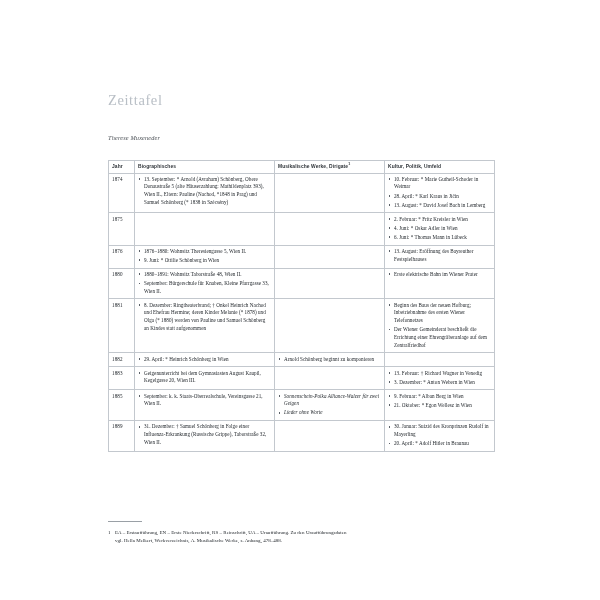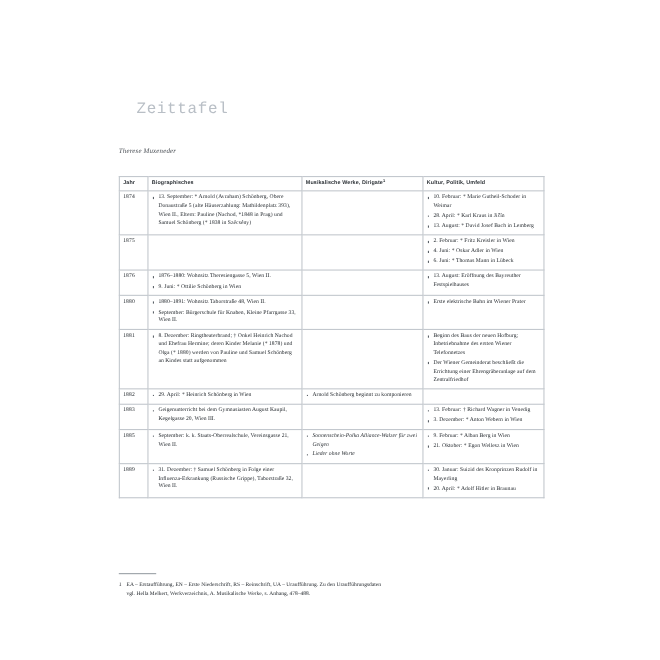--- a/index.html
+++ b/index.html
@@ -14,23 +14,23 @@
     overflow: hidden;
   }
   .page {
     position: relative;
     width: 600px;
     height: 600px;
     box-sizing: border-box;
   }
   .page-title {
     position: absolute;
-    left: 124px;
+    left: 108px;
     top: 92px;
-    font-family: Liberation Mono, monospace;
+    font-family: Liberation Serif, serif;
     font-size: 14.5px;
     letter-spacing: 0.6px;
     color: #b9bfc6;
     font-weight: 400;
   }
   .byline {
     position: absolute;
     left: 108px;
     top: 134px;
     font-family: "Liberation Serif", serif;

